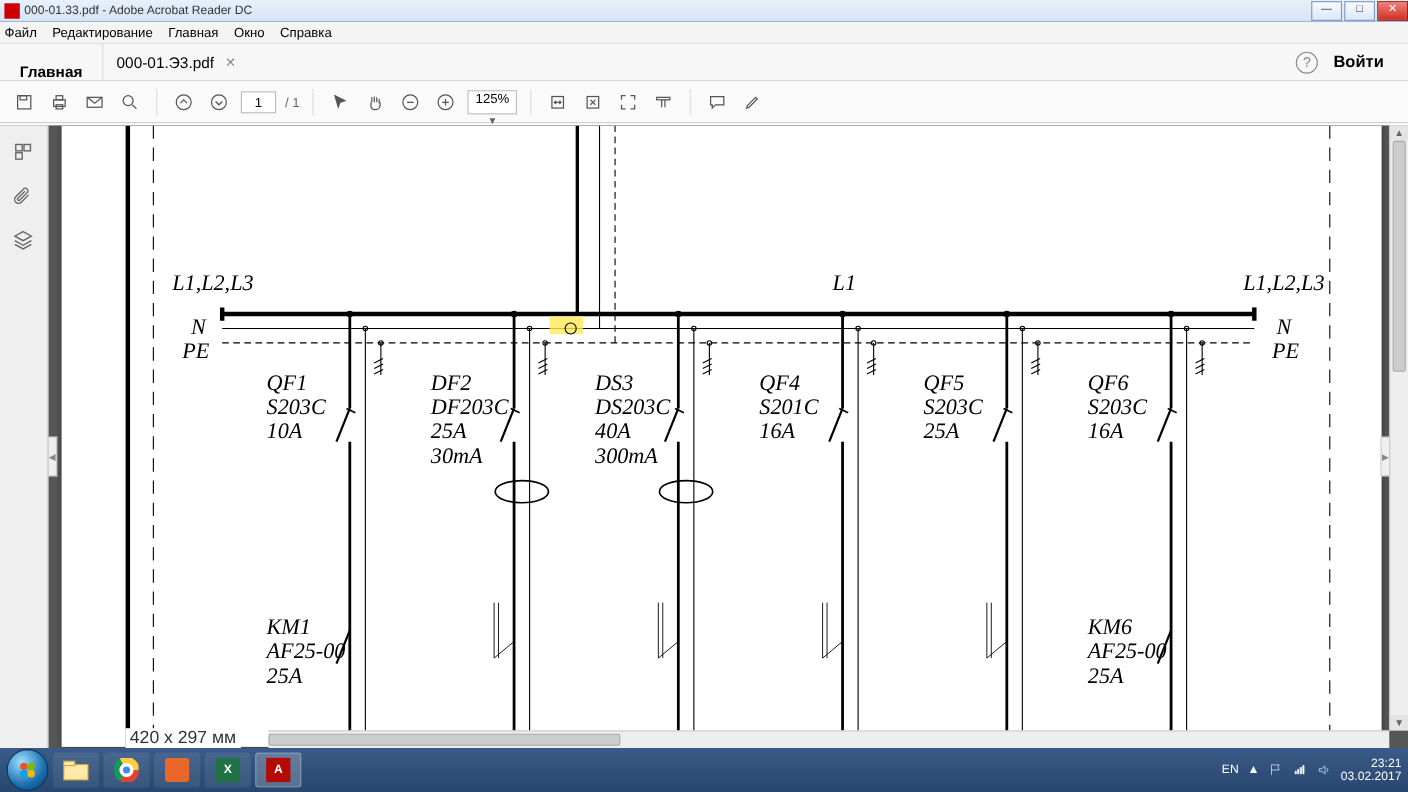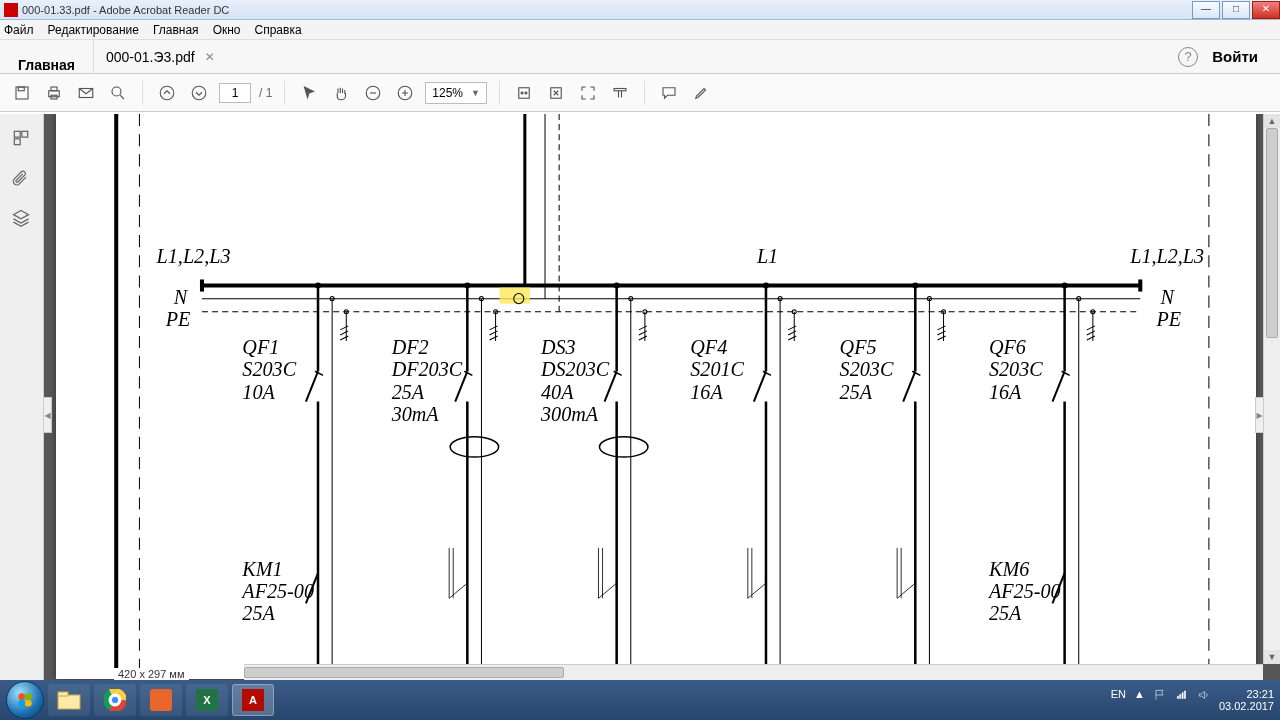--- a/index.html
+++ b/index.html
@@ -24,53 +24,53 @@
 .helpcircle { margin-left: auto; margin-right: 14px; align-self: center; width: 20px; height: 20px; border: 1.5px solid #888; border-radius: 50%; text-align: center; line-height: 17px; font-size: 13px; color: #888; }
 .signin { align-self: center; font-weight: 600; font-size: 15px; margin-right: 22px; }
 
 
 .toolbar { height: 38px; background: #fafafa; border-bottom: 1px solid #ccc; display: flex; align-items: center; padding: 0 10px; gap: 8px; }
 .tbtn { width: 24px; height: 24px; display: flex; align-items: center; justify-content: center; color: #555; cursor: pointer; }
 .tbtn svg { width: 18px; height: 18px; stroke: #555; fill: none; stroke-width: 1.5; }
 .sep { width: 1px; height: 24px; background: #ddd; margin: 0 4px; }
 .pagein { width: 32px; height: 20px; border: 1px solid #bbb; font-size: 12px; text-align: center; }
 .pagelab { font-size: 12px; color: #666; }
-.zoomsel { height: 22px; border: 1px solid #bbb; background: #fff; display: flex; align-items: center; padding: 0 6px; font-size: 12px; gap: 8px; }
+.zoomsel { height: 22px; border: 1px solid #bbb; background: #fff; display: flex; align-items: center; padding: 0 6px; font-size: 12px; gap: 8px; flex-direction: column; }
 .zoomsel .caret { font-size: 9px; color: #666; }
 
 
 .content { position: absolute; top: 114px; left: 0; right: 0; bottom: 40px; background: #565656; display: flex; }
 .leftstrip { width: 44px; background: #efefef; border-right: 1px solid #ccc; display: flex; flex-direction: column; align-items: center; padding-top: 14px; gap: 18px; }
 .leftstrip .lbtn { width: 22px; height: 22px; color: #666; }
 .leftstrip .lbtn svg { width: 20px; height: 20px; stroke: #666; fill: none; stroke-width: 1.5; }
 .collapse-handle { position: absolute; left: 44px; top: 50%; width: 8px; height: 36px; background: #efefef; border: 1px solid #ccc; border-left: none; display:flex; align-items:center; justify-content:center; font-size:8px; color:#888; }
 
 .docwrap { flex: 1; position: relative; overflow: hidden; }
 .docpage { position: absolute; left: 12px; top: 0; width: 1200px; height: 565px; background: #fff; box-shadow: 0 0 6px rgba(0,0,0,.4); }
 .docpage svg { width: 100%; height: 100%; }
-.dimlabel { position: absolute; left: 70px; bottom: 0px; font-size: 11px; color: #333; background: #fff; padding: 0 4px; }
+.dimlabel { position: absolute; left: 70px; bottom: 0px; font-size: 16px; color: #333; background: #fff; padding: 0 4px; }
 
 
 .vscroll { position: absolute; right: 0; top: 0; bottom: 16px; width: 17px; background: #eee; border-left: 1px solid #ccc; }
 .vscroll .thumb { position: absolute; left: 2px; right: 2px; top: 14px; height: 210px; background: #cdcdcd; border: 1px solid #aaa; border-radius: 2px; }
 .vscroll .arr { position: absolute; left: 0; right: 0; height: 14px; background: #e4e4e4; text-align: center; font-size: 9px; line-height: 14px; color: #666; }
 .vscroll .arr.bot { bottom: 0; }
 .hscroll { position: absolute; left: 200px; right: 17px; bottom: 0; height: 16px; background: #eee; border-top: 1px solid #ccc; }
 .hscroll .thumb { position: absolute; top: 2px; bottom: 2px; left: 0; width: 320px; background: #cdcdcd; border: 1px solid #aaa; border-radius: 2px; }
 
 
 .right-handle { position: absolute; right: 17px; top: 50%; width: 8px; height: 36px; background: #efefef; border: 1px solid #ccc; border-right: none; display:flex;align-items:center;justify-content:center;font-size:8px;color:#888; }
 
 
 .taskbar { position: absolute; left: 0; right: 0; bottom: 0; height: 40px; background: linear-gradient(#3b5c88,#27466f); display: flex; align-items: center; padding: 0 6px; }
 .startorb { width: 38px; height: 38px; border-radius: 50%; background: radial-gradient(circle at 35% 30%, #9fe0ff, #1a6fb0 60%, #0a3860); border: 1px solid #0a3860; display:flex;align-items:center;justify-content:center; }
 .startorb svg { width: 20px; height: 20px; }
 .tbicon { width: 42px; height: 32px; margin-left: 4px; border-radius: 3px; display: flex; align-items: center; justify-content: center; background: rgba(255,255,255,.08); }
 .tbicon.active { background: rgba(255,255,255,.22); box-shadow: inset 0 0 0 1px rgba(255,255,255,.3); }
-.tray { margin-left: auto; display: flex; align-items: flex-start; gap: 8px; color: #fff; font-size: 11px; }
+.tray { margin-left: auto; display: flex; align-items: center; gap: 8px; color: #fff; font-size: 11px; }
 .tray .clock { text-align: right; line-height: 12px; }
 .tray svg { width: 14px; height: 14px; stroke: #fff; fill: none; }
 
 .diagtext { font-family: "Times New Roman", serif; font-style: italic; font-size: 20px; }
 </style>
 </head>
 <body>
 
 <div class="titlebar">
   <span class="pdf-ico"></span>

